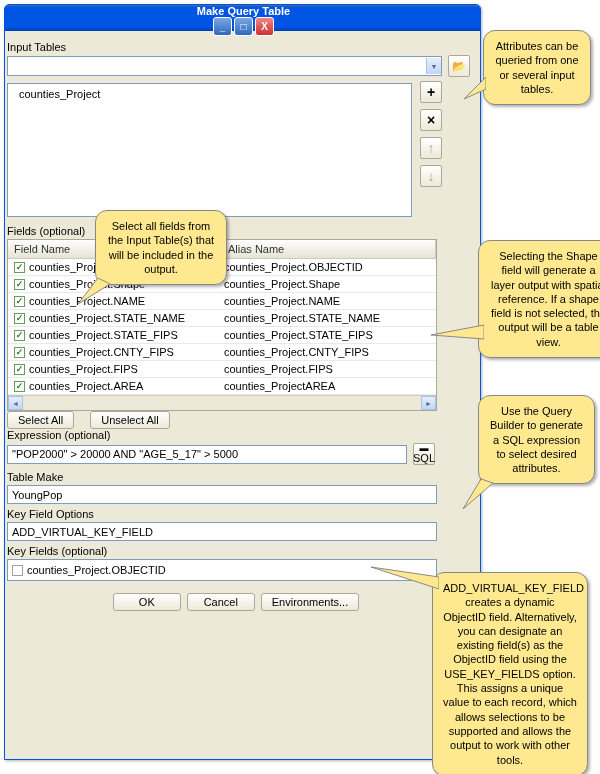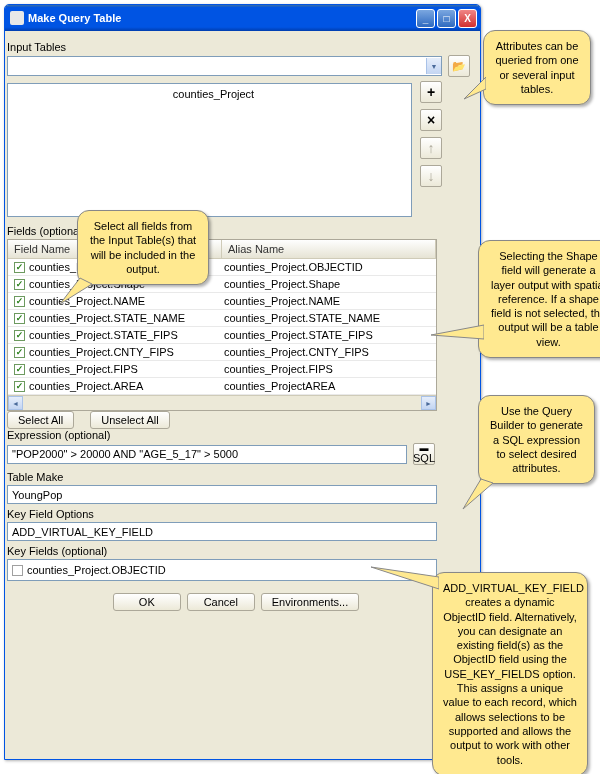--- a/index.html
+++ b/index.html
@@ -1,32 +1,32 @@
 <!DOCTYPE html>
 <html><head>
 <meta charset="utf-8">
 <style>
 * { box-sizing: border-box; font-family: Tahoma, Arial, sans-serif; font-size: 11px; }
 body { margin: 0; background: #fff; width: 600px; height: 774px; position: relative; }
 .window { position: absolute; left: 4px; top: 4px; width: 477px; height: 756px; border: 1px solid #0054e3; border-radius: 5px 5px 0 0; background: #ece9d8; box-shadow: 1px 1px 3px rgba(0,0,0,0.3); }
-.titlebar { height: 26px; background: linear-gradient(to bottom, #3b6ea5 0%, #0054e3 10%, #0054e3 85%, #003dae 100%); display: flex; align-items: center; padding: 0 3px 0 5px; border-radius: 4px 4px 0 0; }
+.titlebar { height: 26px; background: linear-gradient(to bottom, #3b6ea5 0%, #0054e3 10%, #0054e3 85%, #003dae 100%); display: flex; align-items: center; padding: 0 3px 0 5px; border-radius: 4px 4px 0 0; flex-direction: column; }
 .titlebar-icon { width: 14px; height: 14px; margin-right: 4px; background: #e8e8e8; border-radius: 2px; }
 .titlebar-text { color: #fff; font-weight: bold; flex: 1; }
 .title-btns { display: flex; gap: 2px; }
 .title-btn { width: 19px; height: 19px; border: 1px solid #fff; border-radius: 3px; display: flex; align-items: center; justify-content: center; font-weight: bold; font-size: 10px; color: #fff; }
 .title-btn.min { background: linear-gradient(#7ba7e0,#2e69c0); }
 .title-btn.max { background: linear-gradient(#7ba7e0,#2e69c0); }
 .title-btn.close { background: linear-gradient(#f08686,#d12f2f); }
 .body { padding: 10px 10px 8px 2px; }
 .lbl { margin-bottom: 2px; font-size: 11px; }
 .row { display: flex; align-items: center; gap: 6px; margin-bottom: 6px; }
 .dropdown { flex: 1; height: 20px; border: 1px solid #7f9db9; background: #fff; display: flex; align-items: center; justify-content: flex-end; }
 .dd-arrow { width: 15px; height: 16px; background: linear-gradient(#e6eefb,#c3d5f2); border-left: 1px solid #a9c2e8; display:flex;align-items:center;justify-content:center;font-size:7px;color:#4a6a9a; }
 .icon-btn { width: 22px; height: 22px; border: 1px solid #aca899; background: linear-gradient(#fff,#ece9d8); display: flex; align-items: center; justify-content: center; font-size: 13px; border-radius: 2px; }
-.listbox { width: 405px; height: 134px; border: 1px solid #7f9db9; background: #fff; padding: 3px; line-height: 15px; text-align: center; }
+.listbox { width: 405px; height: 134px; border: 1px solid #7f9db9; background: #fff; padding: 3px; line-height: 15px; }
 .side-btns { display: flex; flex-direction: column; gap: 6px; position: relative; top: -2px; }
 .side-btn { width: 22px; height: 22px; border: 1px solid #aca899; background: linear-gradient(#fff,#ece9d8); display: flex; align-items: center; justify-content: center; border-radius: 2px; font-size: 14px; font-weight: bold; }
 .side-btn.disabled { color: #aca899; }
 .flex-h { display: flex; gap: 8px; }
 .grid-wrap { border: 1px solid #aca899; width: 430px; }
 .grid-head { display: flex; background: linear-gradient(#fefefe,#e6e3d4); border-bottom: 1px solid #cfcbb8; color: #333; }
 .grid-head div { flex: 1; padding: 3px 6px; border-right: 1px solid #cfcbb8; font-size: 11px; }
 .grid-body { height: 136px; overflow: hidden; background: #fff; }
 .grid-row { display: flex; border-bottom: 1px solid #e9e9e9; padding: 1px 4px; }
 .grid-cell { flex: 1; font-size: 11px; padding: 1px 2px; display: flex; align-items: center; gap: 4px; }
@@ -202,21 +202,21 @@
   </div>
 </div>
 
 <div class="callout" style="left:483px; top:30px; width:108px;">
   <span>Attributes can be queried from one or several input tables.</span>
   <svg style="position:absolute;left:-22px;top:40px;" width="24" height="30">
       <path d="M24 6 L2 28 L24 18 Z" fill="#ffe990" stroke="#888"></path>
     </svg>
 </div>
 
-<div class="callout" style="left:77px; top:210px; width:132px;">
+<div class="callout" style="left:95px; top:210px; width:132px;">
   <span>Select all fields from the Input Table(s) that will be included in the output.</span>
   <svg style="position:absolute;left:-20px;bottom:-22px;" width="40" height="30">
       <path d="M22 2 L2 28 L34 8 Z" fill="#ffe990" stroke="#888"></path>
     </svg>
 </div>
 
 <div class="callout" style="left:478px; top:240px; width:141px;">
   <span>Selecting the Shape field will generate a layer output with spatial reference. If a shape field is not selected, the output will be a table view.</span>
   <svg style="position:absolute;left:-50px;top:80px;" width="55" height="24">
       <path d="M55 4 L2 14 L55 18 Z" fill="#ffe990" stroke="#888"></path>

